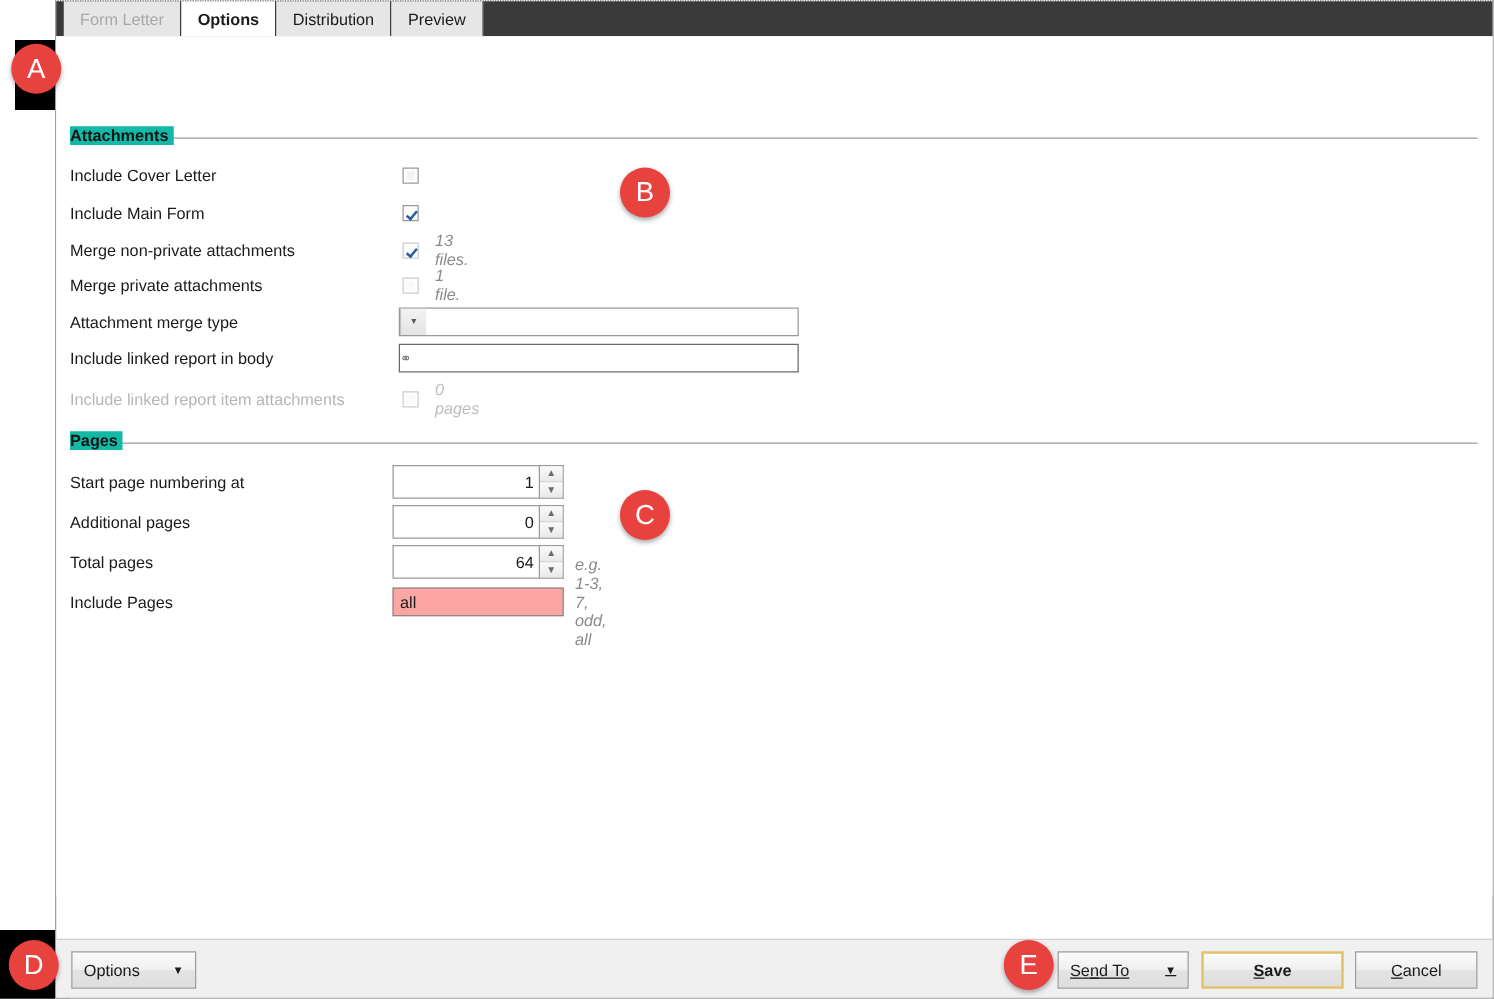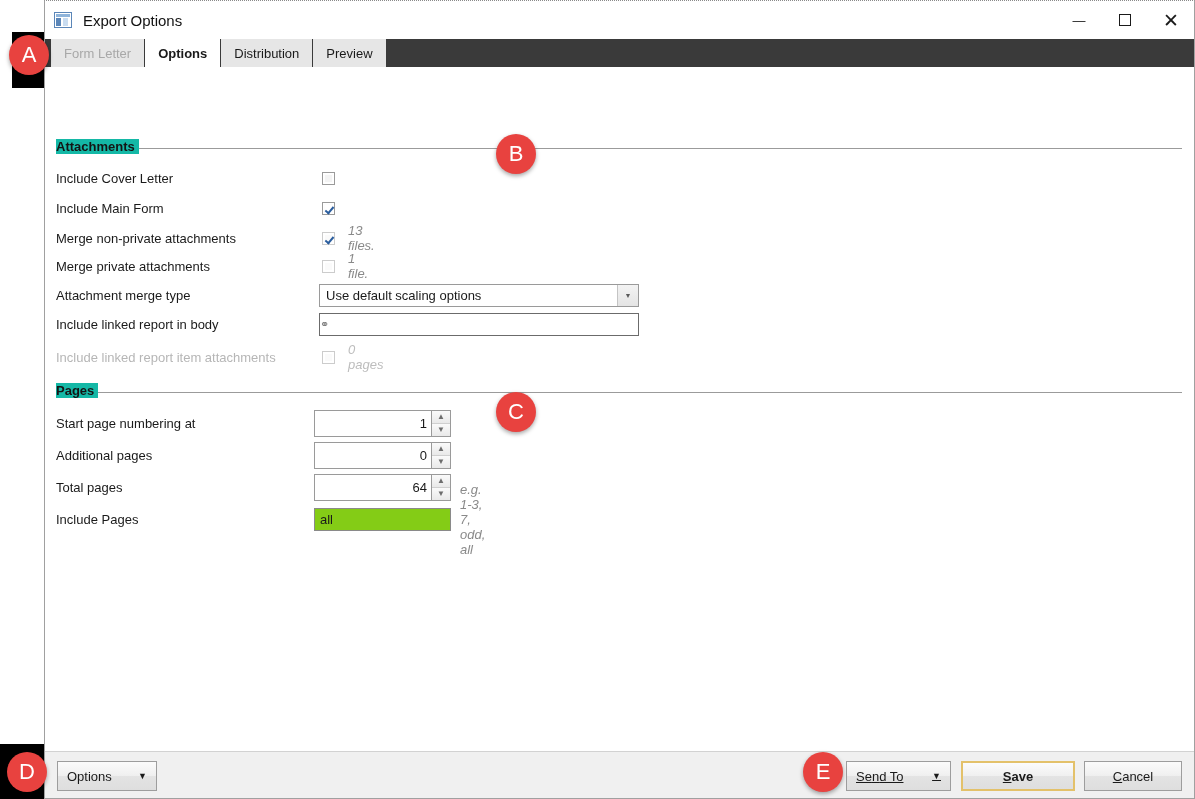--- a/index.html
+++ b/index.html
@@ -318,21 +318,21 @@
   }
   .spin .btns div:first-child { border-bottom: 1px solid #cfcfcf; }
 
   .textbox {
     position: absolute;
     left: 258px;
     width: 137px;
     height: 23px;
     box-sizing: border-box;
     border: 1px solid #8a8a8a;
-    background: #84cc16;
+    background: #fca5a5;
     font-size: 13px;
     color: #1a1a1a;
     display: flex;
     align-items: center;
     padding-left: 5px;
   }
   .hint {
     position: absolute;
     left: 404px;
     font-size: 13px;
@@ -368,31 +368,20 @@
   .u { text-decoration: underline; }
 </style>
 </head>
 <body>
 
 <div class="plate" style="left:12px;top:32px;width:56px;height:56px;"></div>
 <div class="plate" style="left:0px;top:744px;width:56px;height:55px;"></div>
 
 <div id="window">
 
-  <div class="titlebar">
-    <div class="title-icon"></div>
-    <div class="title-text">Export Options</div>
-    <div class="winbtns">
-      <div class="winbtn min">—</div>
-      <div class="winbtn">
-          <span class="sq"></span>
-        </div>
-      <div class="winbtn close">✕</div>
-    </div>
-  </div>
 
   <div class="tabstrip">
     <div class="tab disabled">Form Letter</div>
     <div class="tab active">Options</div>
     <div class="tab">Distribution</div>
     <div class="tab">Preview</div>
   </div>
 
   <div class="content">
 
@@ -428,21 +417,20 @@
         <span class="row-label">Merge private attachments</span>
         <span class="cb dim">
             <i></i>
           </span>
         <span class="note">1 file.</span>
       </div>
 
       <div class="row" style="top:144px;height:24px;">
         <span class="row-label">Attachment merge type</span>
         <span class="combo">
-          <span class="val">Use default scaling options</span>
           <span class="arrow">▼</span>
         </span>
       </div>
 
       <div class="row" style="top:173px;height:24px;">
         <span class="row-label">Include linked report in body</span>
         <span class="linkfield">
           <span class="chain">⚭</span>
         </span>
       </div>

